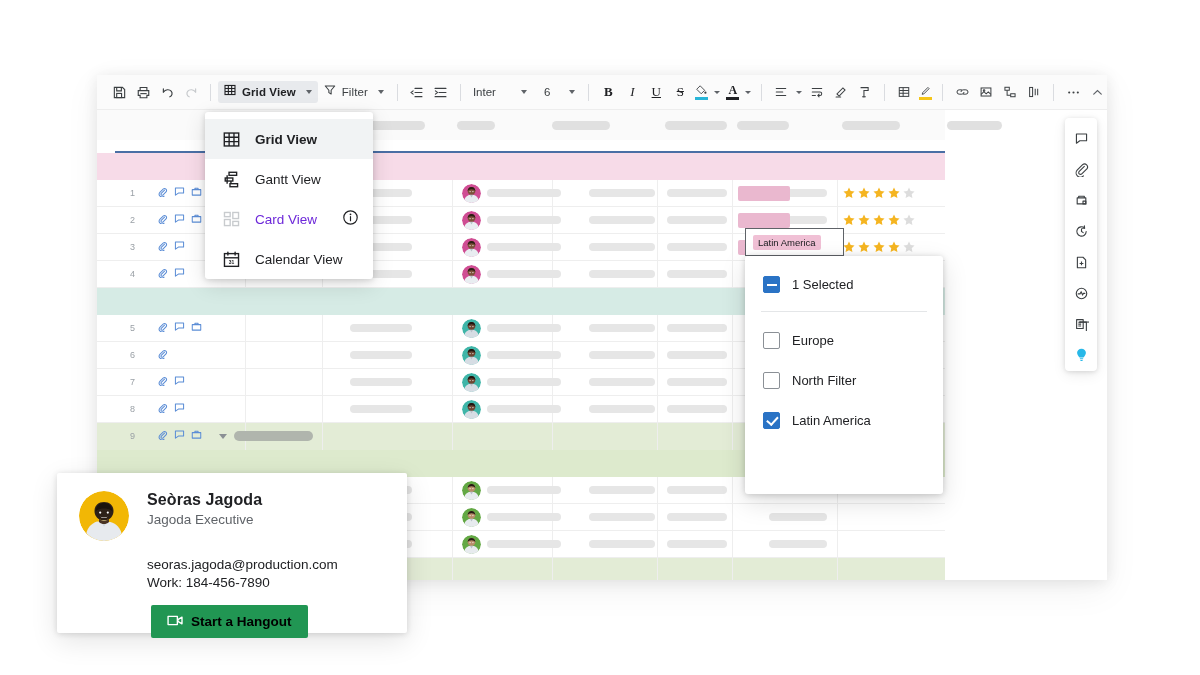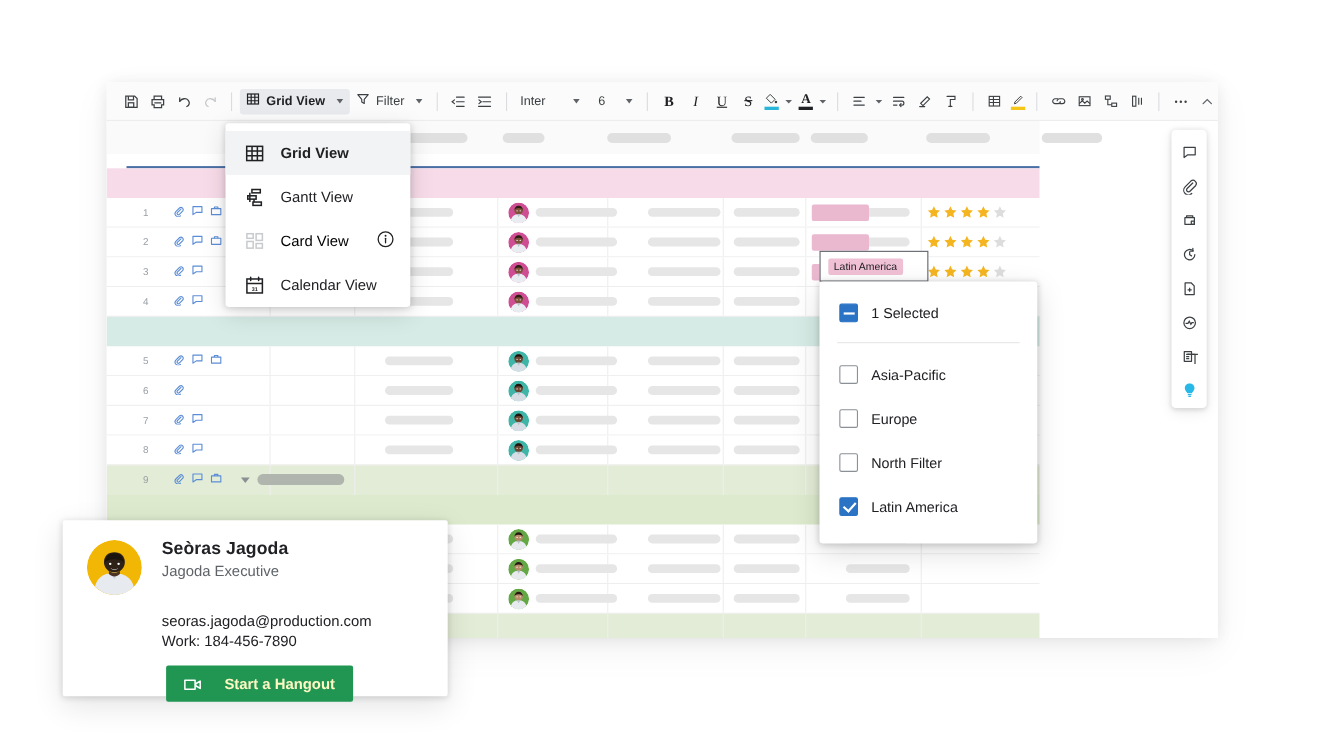--- a/index.html
+++ b/index.html
@@ -84,21 +84,21 @@
   .view-menu {
     position:absolute; left:205px; top:112px; width:168px; height:167px;
     background:#ffffff; border-radius:3px;
     box-shadow: 0 1px 6px rgba(0,0,0,.16), 0 6px 22px rgba(0,0,0,.12);
     padding: 7px 0;
   }
   .vm-item { position:relative; height:40px; display:flex; align-items:center; padding-left:16px; gap:14px; }
   .vm-item.sel { background:#f1f3f4; }
   .vm-item .vlbl { font-size:13.5px; color:#202124; }
   .vm-item.sel .vlbl { font-weight:700; }
-  .vm-item.dis .vlbl { color:#000000; }
+  .vm-item.dis .vlbl { color:#6d28d9; }
   .vm-icon { width:20px; height:20px; display:flex; align-items:center; justify-content:center; color:#202124;}
   .vm-item.dis .vm-icon { color:#c8cbce; }
   .vm-info { position:absolute; right:14px; top:10px; color:#202124; }
 
   
   .filter-pop {
     position:absolute; left:745px; top:256px; width:198px; height:238px;
     background:#ffffff; border-radius:3px;
     box-shadow: 0 1px 6px rgba(0,0,0,.18), 0 8px 26px rgba(0,0,0,.13);
   }
@@ -134,22 +134,22 @@
     box-shadow: 0 1px 6px rgba(0,0,0,.14), 0 8px 28px rgba(0,0,0,.11);
     padding: 18px 22px;
   }
   .c-top { display:flex; gap:18px; align-items:flex-start; }
   .c-ava { width:50px; height:50px; border-radius:50%; overflow:hidden; flex:none; }
   .c-name { font-size:16px; font-weight:700; color:#202124; letter-spacing:.1px;}
   .c-role { font-size:13.5px; color:#5f6368; margin-top:3px; }
   .c-email { font-size:13.5px; color:#202124; margin-top:16px; }
   .c-phone { font-size:13.5px; color:#202124; margin-top:3px; }
   .hangout {
-    margin-top:15px; margin-left:72px; display:inline-flex; align-items:flex-end; gap:20px;
-    background:#219653; color:#fef9c3; border-radius:2px; padding:9px 16px;
+    margin-top:15px; margin-left:72px; display:inline-flex; align-items:flex-start; gap:7px;
+    background:#219653; color:#000000; border-radius:2px; padding:9px 16px;
     font-size:13.5px; font-weight:700; border:none; font-family:"Liberation Sans", sans-serif;
   }
   .hangout svg{display:block;}
 </style>
 </head>
 <body>
 
 <div id="stage">
 
   <div class="app-window">
@@ -1066,24 +1066,20 @@
 
   <div class="filter-pop">
     <div class="fp-head">
       <span class="cb indet"></span>
       <span class="fp-lbl">1 Selected</span>
     </div>
     <div class="fp-rule"></div>
     <div class="fp-list" id="fplist">
         <div class="fp-item">
           <span class="cb"></span>
-          <span class="fp-lbl">Asia-Pacific</span>
-        </div>
-        <div class="fp-item">
-          <span class="cb"></span>
           <span class="fp-lbl">Europe</span>
         </div>
         <div class="fp-item">
           <span class="cb"></span>
           <span class="fp-lbl">North Filter</span>
         </div>
         <div class="fp-item">
           <span class="cb checked"></span>
           <span class="fp-lbl">Latin America</span>
         </div>

